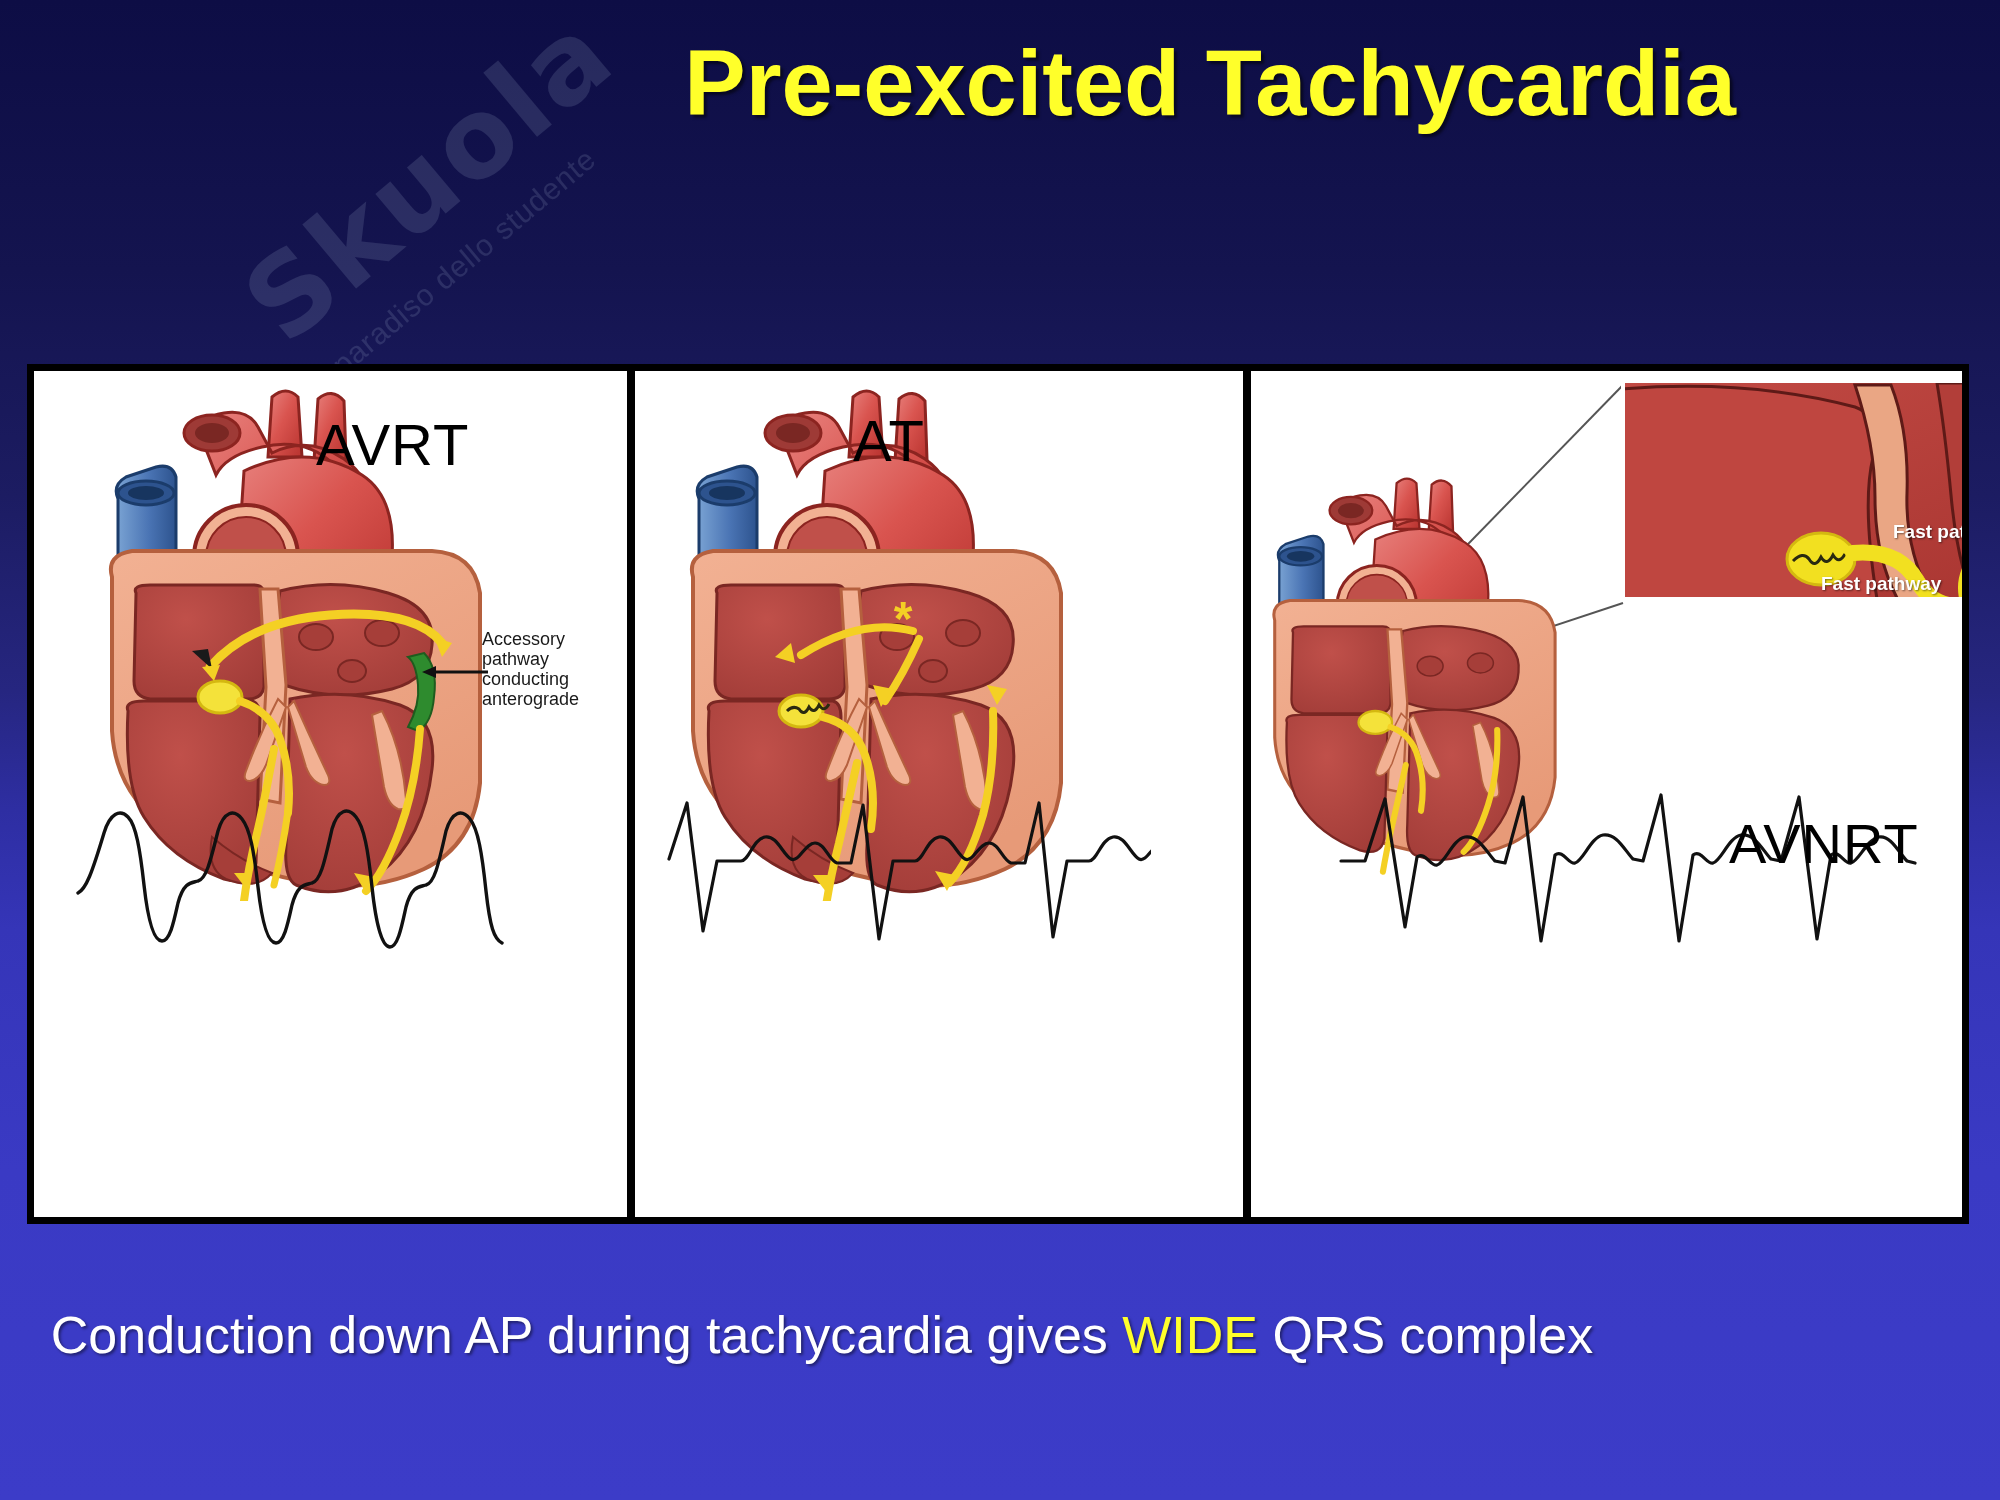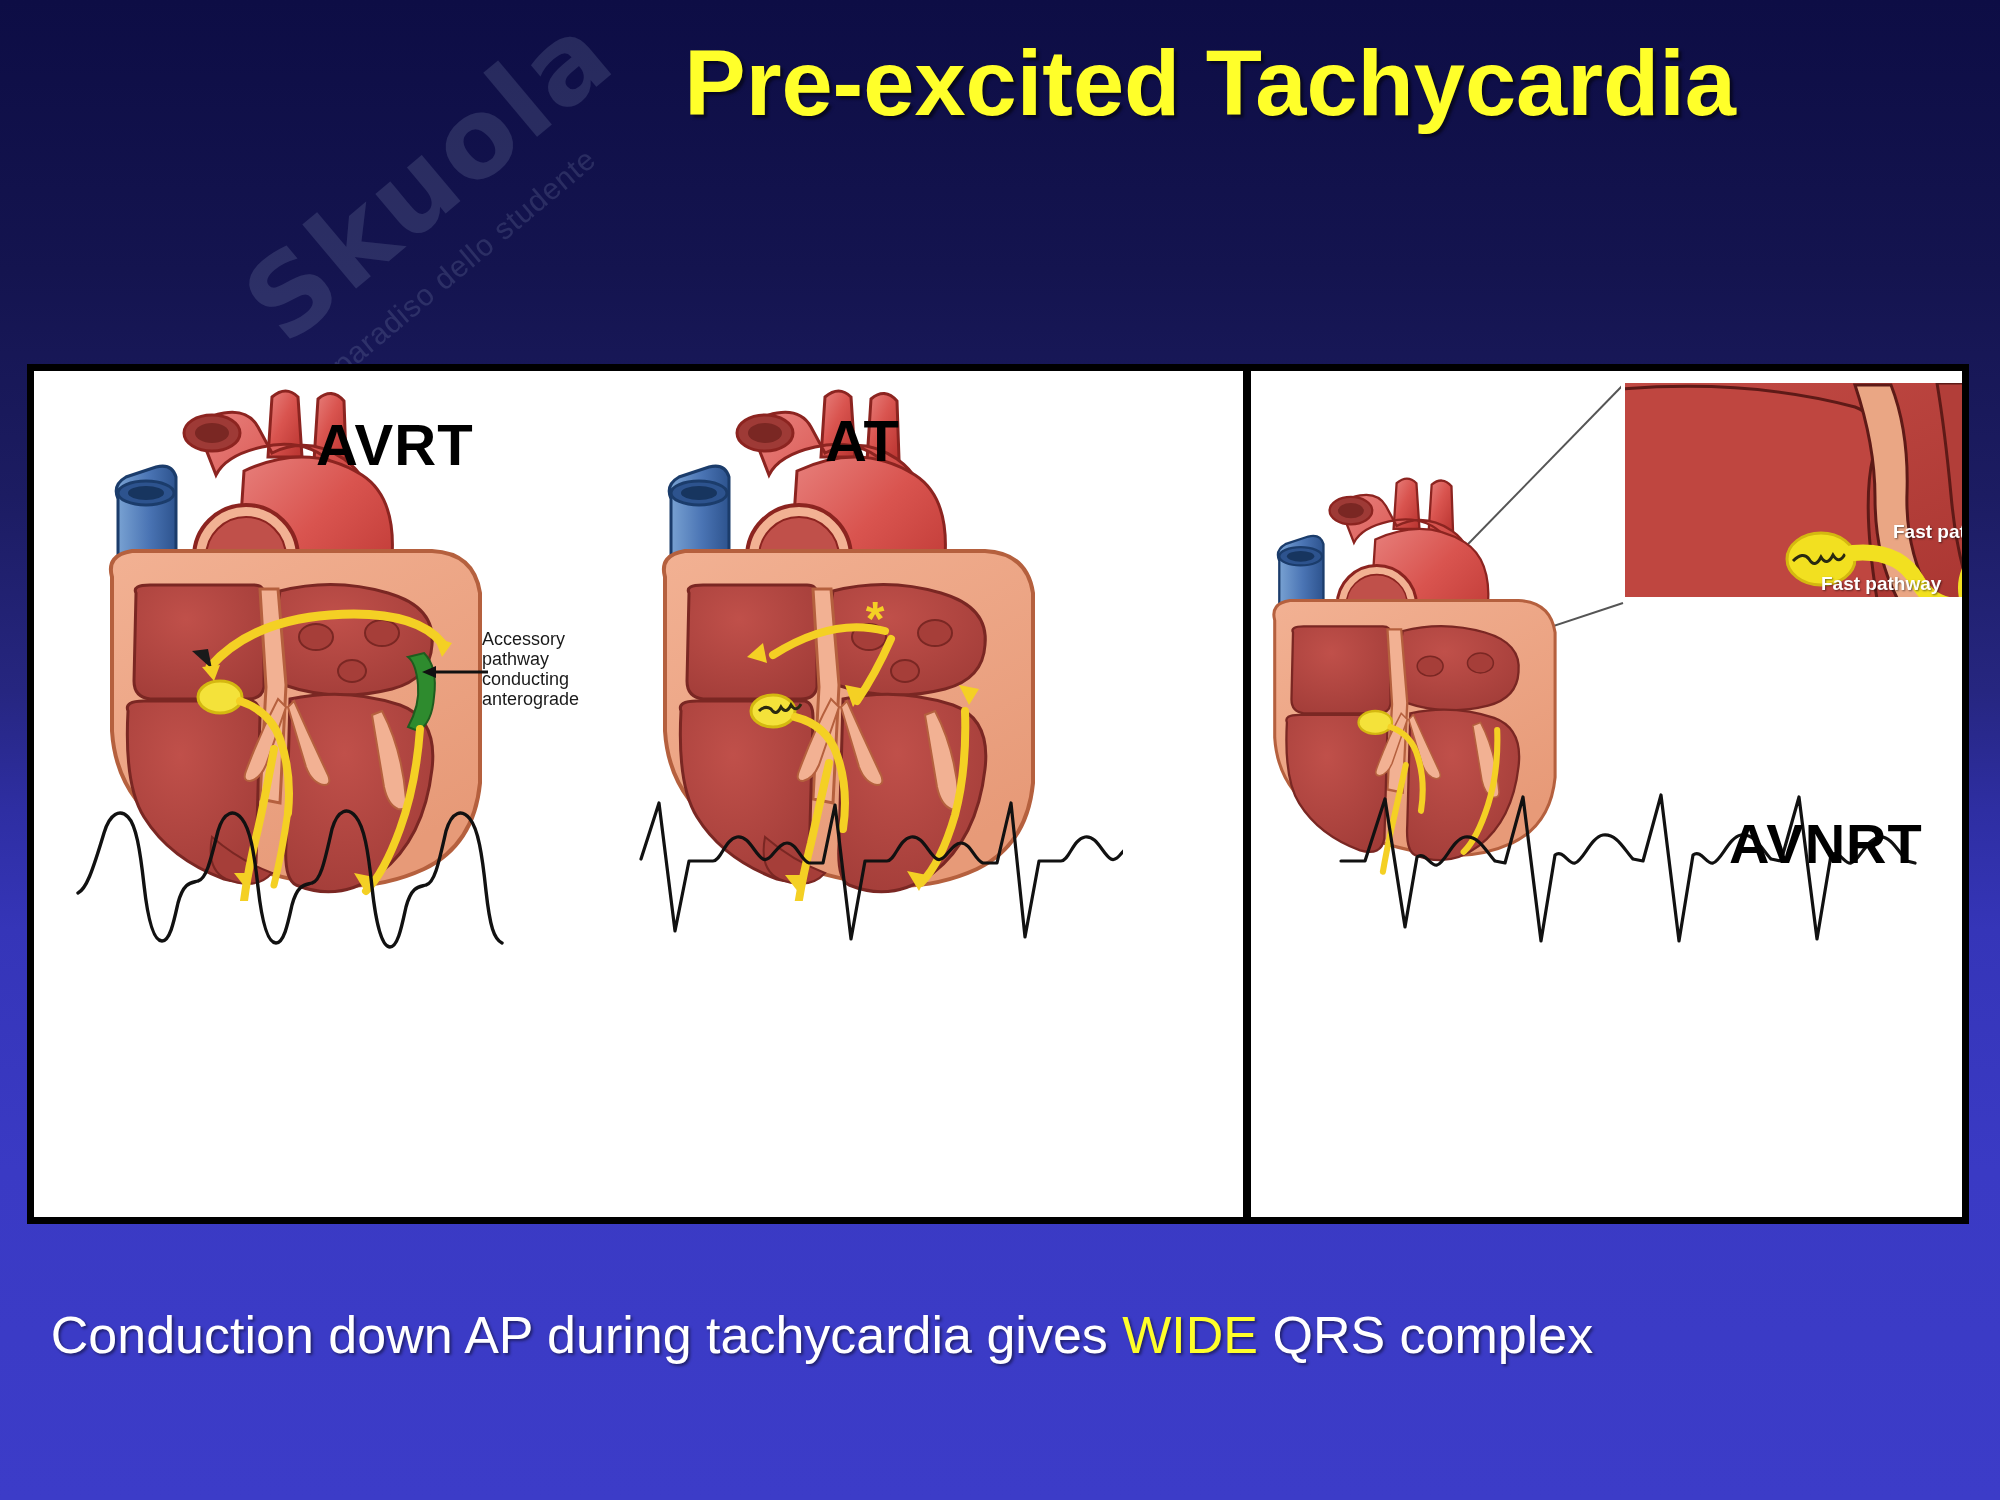--- a/index.html
+++ b/index.html
@@ -54,31 +54,31 @@
     background: #ffffff;
     border: 7px solid #000000;
     z-index: 3;
   }
   .panel {
     position: absolute; top: 0; bottom: 0;
     background: #ffffff;
     overflow: hidden;
   }
   #panel-avrt  { left: 0;     width: 593px; }
-  #panel-at    { left: 573px; width: 516px; }
+  #panel-at    { left: 601px; width: 516px; }
   #panel-avnrt { left: 1217px; right: 0; }
   .divider {
     position: absolute; top: 0; bottom: 0; width: 8px; background: #000;
   }
   #div1 { left: 593px; }
   #div2 { left: 1209px; }
 
   .panel-label {
     position: absolute;
-    font-size: 58px; font-weight: bold; color: #000;
+    font-size: 58px; font-weight: normal; color: #000;
     letter-spacing: 1px;
     z-index: 5;
   }
   #label-avrt  { left: 282px; top: 40px; }
   #label-at    { left: 218px; top: 36px; }
   #label-avnrt { left: 478px; top: 408px; font-size: 56px; margin-top: 32px; }
 
   .heart-svg { position: absolute; }
   .ecg-svg   { position: absolute; }
 

